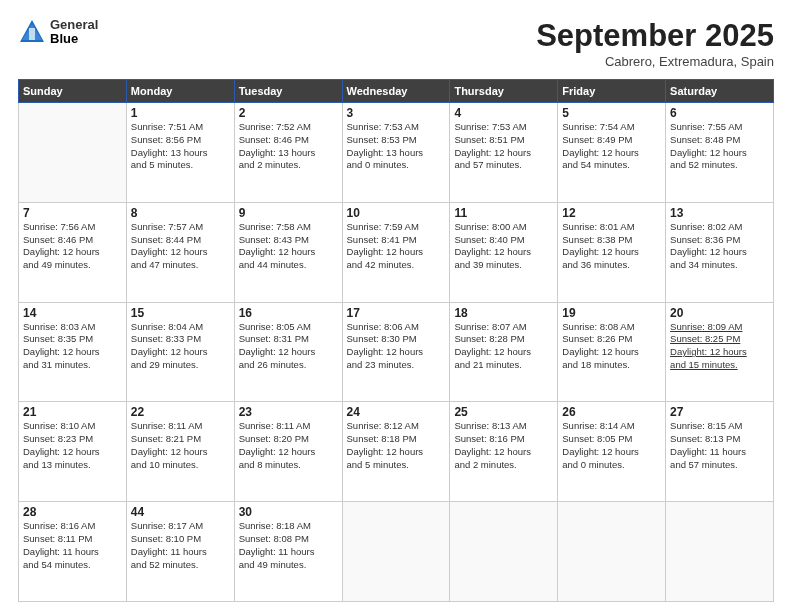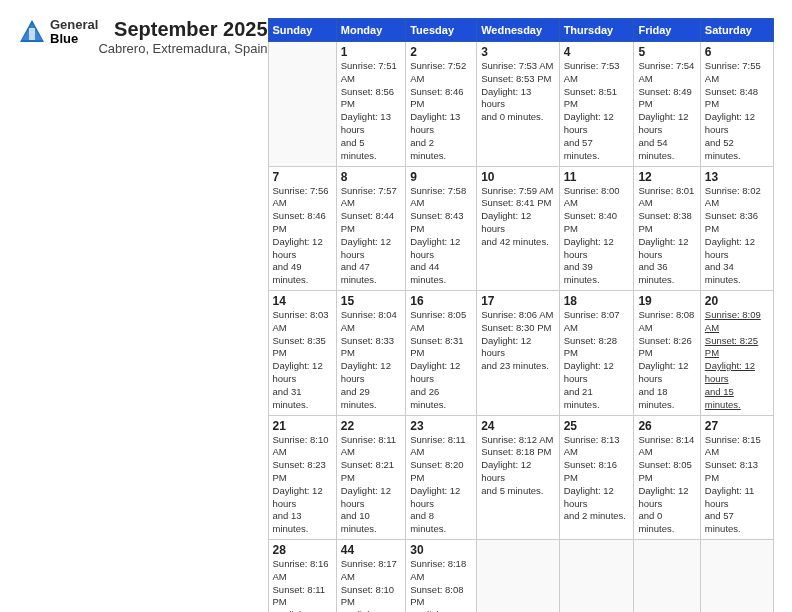--- a/index.html
+++ b/index.html
@@ -8,20 +8,21 @@
       background: #fff;
       width: 792px;
       height: 612px;
       overflow: hidden;
     }
     .page {
       width: 792px;
       height: 612px;
       padding: 18px 18px 10px 18px;
       display: flex;
+      flex-direction: column;
     }
     .header {
       display: flex;
       justify-content: space-between;
       align-items: flex-start;
       margin-bottom: 10px;
     }
     .logo {
       display: flex;
       align-items: center;
@@ -37,35 +38,35 @@
     .logo-text .general { color: #333; }
     .logo-text .blue { color: #000000; }
     .logo-icon {
       width: 28px;
       height: 28px;
     }
     .title-block {
       text-align: right;
     }
     .month-title {
-      font-size: 20px;
+      font-size: 31px;
       font-weight: bold;
       color: #222;
     }
     .location {
       font-size: 13px;
       color: #444;
     }
     .calendar {
       width: 100%;
       border-collapse: collapse;
       flex: 1;
     }
     .calendar th {
-      background: #1d4ed8;
+      background: #404040;
       color: #fff;
       font-size: 11px;
       font-weight: bold;
       padding: 5px 4px;
       text-align: left;
       border: 1px solid #2a5aad;
     }
     .calendar td {
       border: 1px solid #ccc;
       vertical-align: top;

